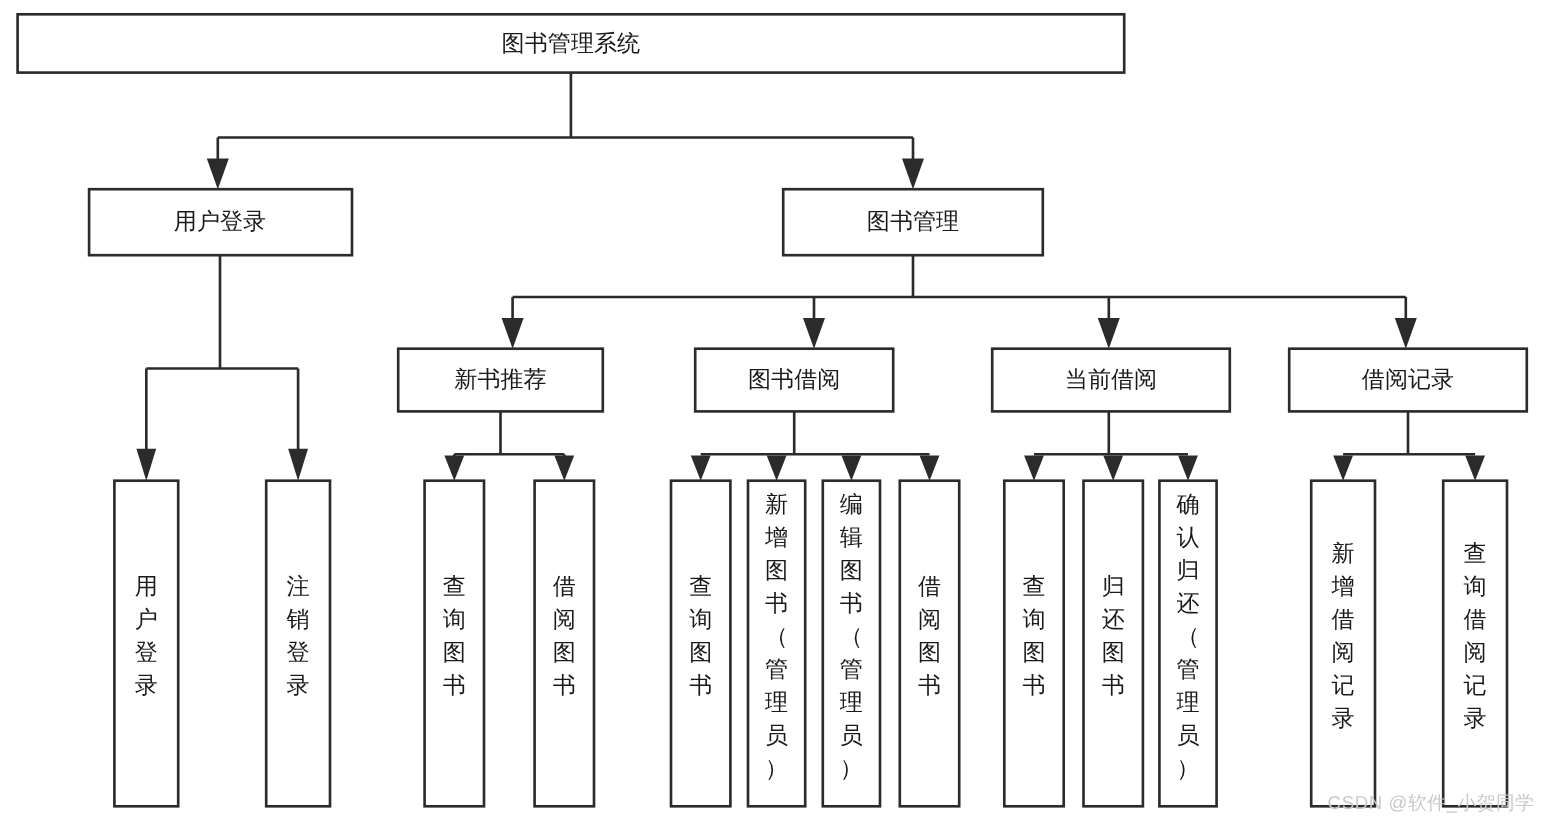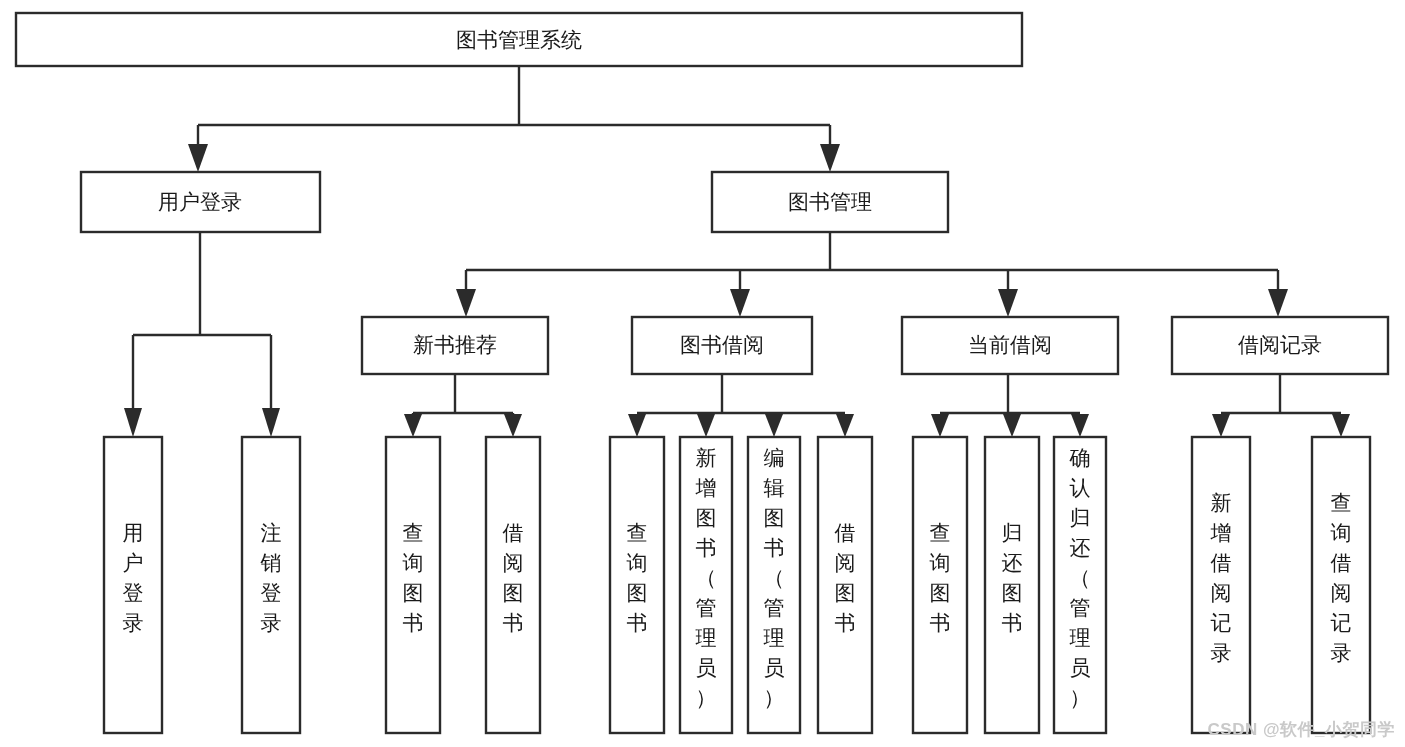--- a/index.html
+++ b/index.html
@@ -61,21 +61,20 @@
     position: absolute;
     right: 10px;
     bottom: 6px;
     font-family: "Liberation Sans", "DejaVu Sans", sans-serif;
     font-size: 17px;
     color: #c9c9c9;
     letter-spacing: 0.5px;
     user-select: none;
     pointer-events: none;
     white-space: nowrap;
-    font-weight: bold;
   }
 </style>
 </head>
 <body>
 
 <div id="diagram-root">
 
   <svg class="diagram-canvas" viewBox="0 0 1405 747" xmlns="http://www.w3.org/2000/svg">
 
     <g>

